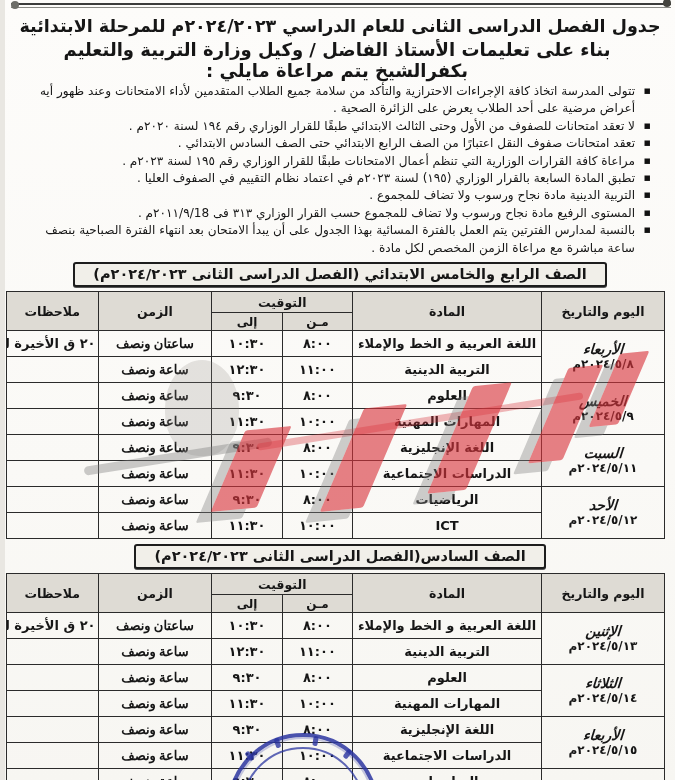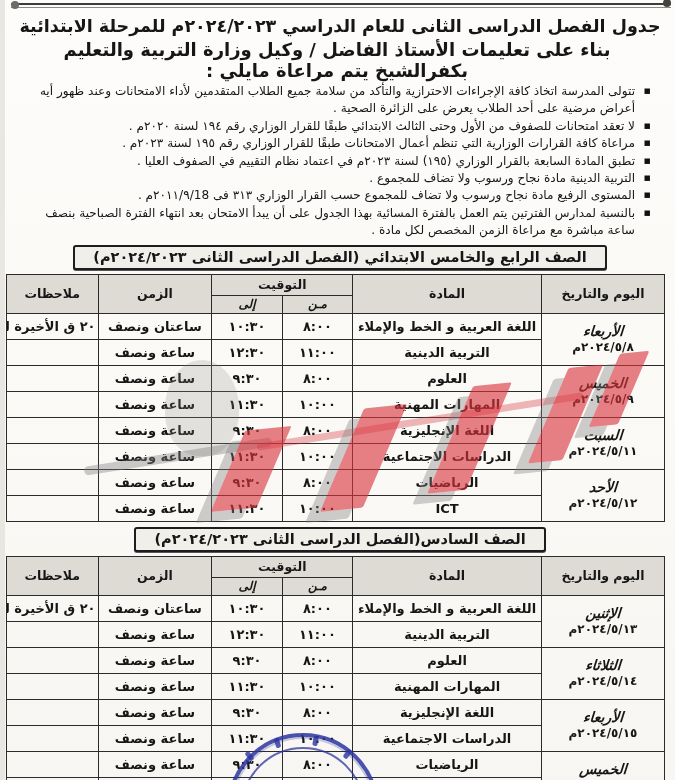--- a/index.html
+++ b/index.html
@@ -55,25 +55,25 @@
     margin:0 auto;background:transparent;
   }
   table.sched th,table.sched td{
     border:1.4px solid #2b2b2b;
     font-weight:bold;text-align:center;vertical-align:middle;
     padding:0 3px;overflow:hidden;white-space:nowrap;
   }
   table.sched thead th{
     background:#dedbd4;font-size:12.5px;height:20px;
   }
-  table.sched thead tr.sub th{font-size:12px;height:17px;font-style:italic;}
+  table.sched thead tr.sub th{font-size:12px;height:17px;}
   table.sched td{height:25px;font-size:13px;background:transparent;}
   td.subj{font-size:13.5px;}
   td.time{font-size:12.5px;letter-spacing:1px;}
-  td.dur{font-size:12.5px;}
+  td.dur{font-size:12.5px;font-family:Liberation Serif, serif;}
   td.note{font-size:11px;}
   td.day-cell{padding:1px 2px;}
   .day-name{font-size:14px;font-style:italic;transform:skewX(-4deg);line-height:1.1;}
   .day-date{font-size:12px;line-height:1.2;}
 
   
   .watermark{position:absolute;left:0;top:0;width:675px;height:780px;pointer-events:none;z-index:3;}
   .wm-bar{
     position:absolute;
     background:rgba(216,52,60,0.62);
@@ -128,20 +128,21 @@
     <span class="dot r"></span>
   </div>
 
   <div class="content">
     <h1 class="title">جدول الفصل الدراسى الثانى للعام الدراسي  ٢٠٢٤/٢٠٢٣م للمرحلة الابتدائية</h1>
     <p class="subtitle">بناء على تعليمات الأستاذ  الفاضل / وكيل وزارة التربية والتعليم بكفرالشيخ يتم مراعاة مايلي :</p>
 
     <ul class="notes" id="notes-list">
         <li>تتولى المدرسة اتخاذ كافة الإجراءات الاحترازية والتأكد من سلامة جميع الطلاب المتقدمين لأداء الامتحانات وعند ظهور أيه أعراض مرضية على أحد الطلاب يعرض على الزائرة الصحية .</li>
         <li>لا تعقد امتحانات للصفوف من الأول وحتى الثالث الابتدائي طبقًا للقرار الوزاري رقم ١٩٤ لسنة ٢٠٢٠م .</li>
+        <li>تعقد امتحانات صفوف النقل اعتبارًا من الصف الرابع الابتدائي حتى الصف السادس الابتدائي .</li>
         <li>مراعاة كافة القرارات الوزارية التي تنظم أعمال الامتحانات طبقًا للقرار الوزاري رقم ١٩٥ لسنة ٢٠٢٣م .</li>
         <li>تطبق المادة السابعة بالقرار الوزاري (١٩٥) لسنة ٢٠٢٣م في اعتماد نظام التقييم في الصفوف العليا .</li>
         <li>التربية الدينية مادة نجاح ورسوب ولا تضاف للمجموع .</li>
         <li>المستوى الرفيع مادة نجاح ورسوب ولا تضاف للمجموع حسب القرار الوزاري ٣١٣ فى ٢٠١١/٩/18م .</li>
         <li>بالنسبة لمدارس الفترتين يتم العمل بالفترة المسائية بهذا الجدول على أن يبدأ الامتحان بعد انتهاء الفترة الصباحية بنصف ساعة مباشرة مع مراعاة الزمن المخصص لكل مادة .</li>
       </ul>
 
     <div class="badge">الصف الرابع والخامس الابتدائي (الفصل الدراسى الثانى ٢٠٢٤/٢٠٢٣م)</div>
     <table class="sched" dir="rtl">
         <colgroup>

